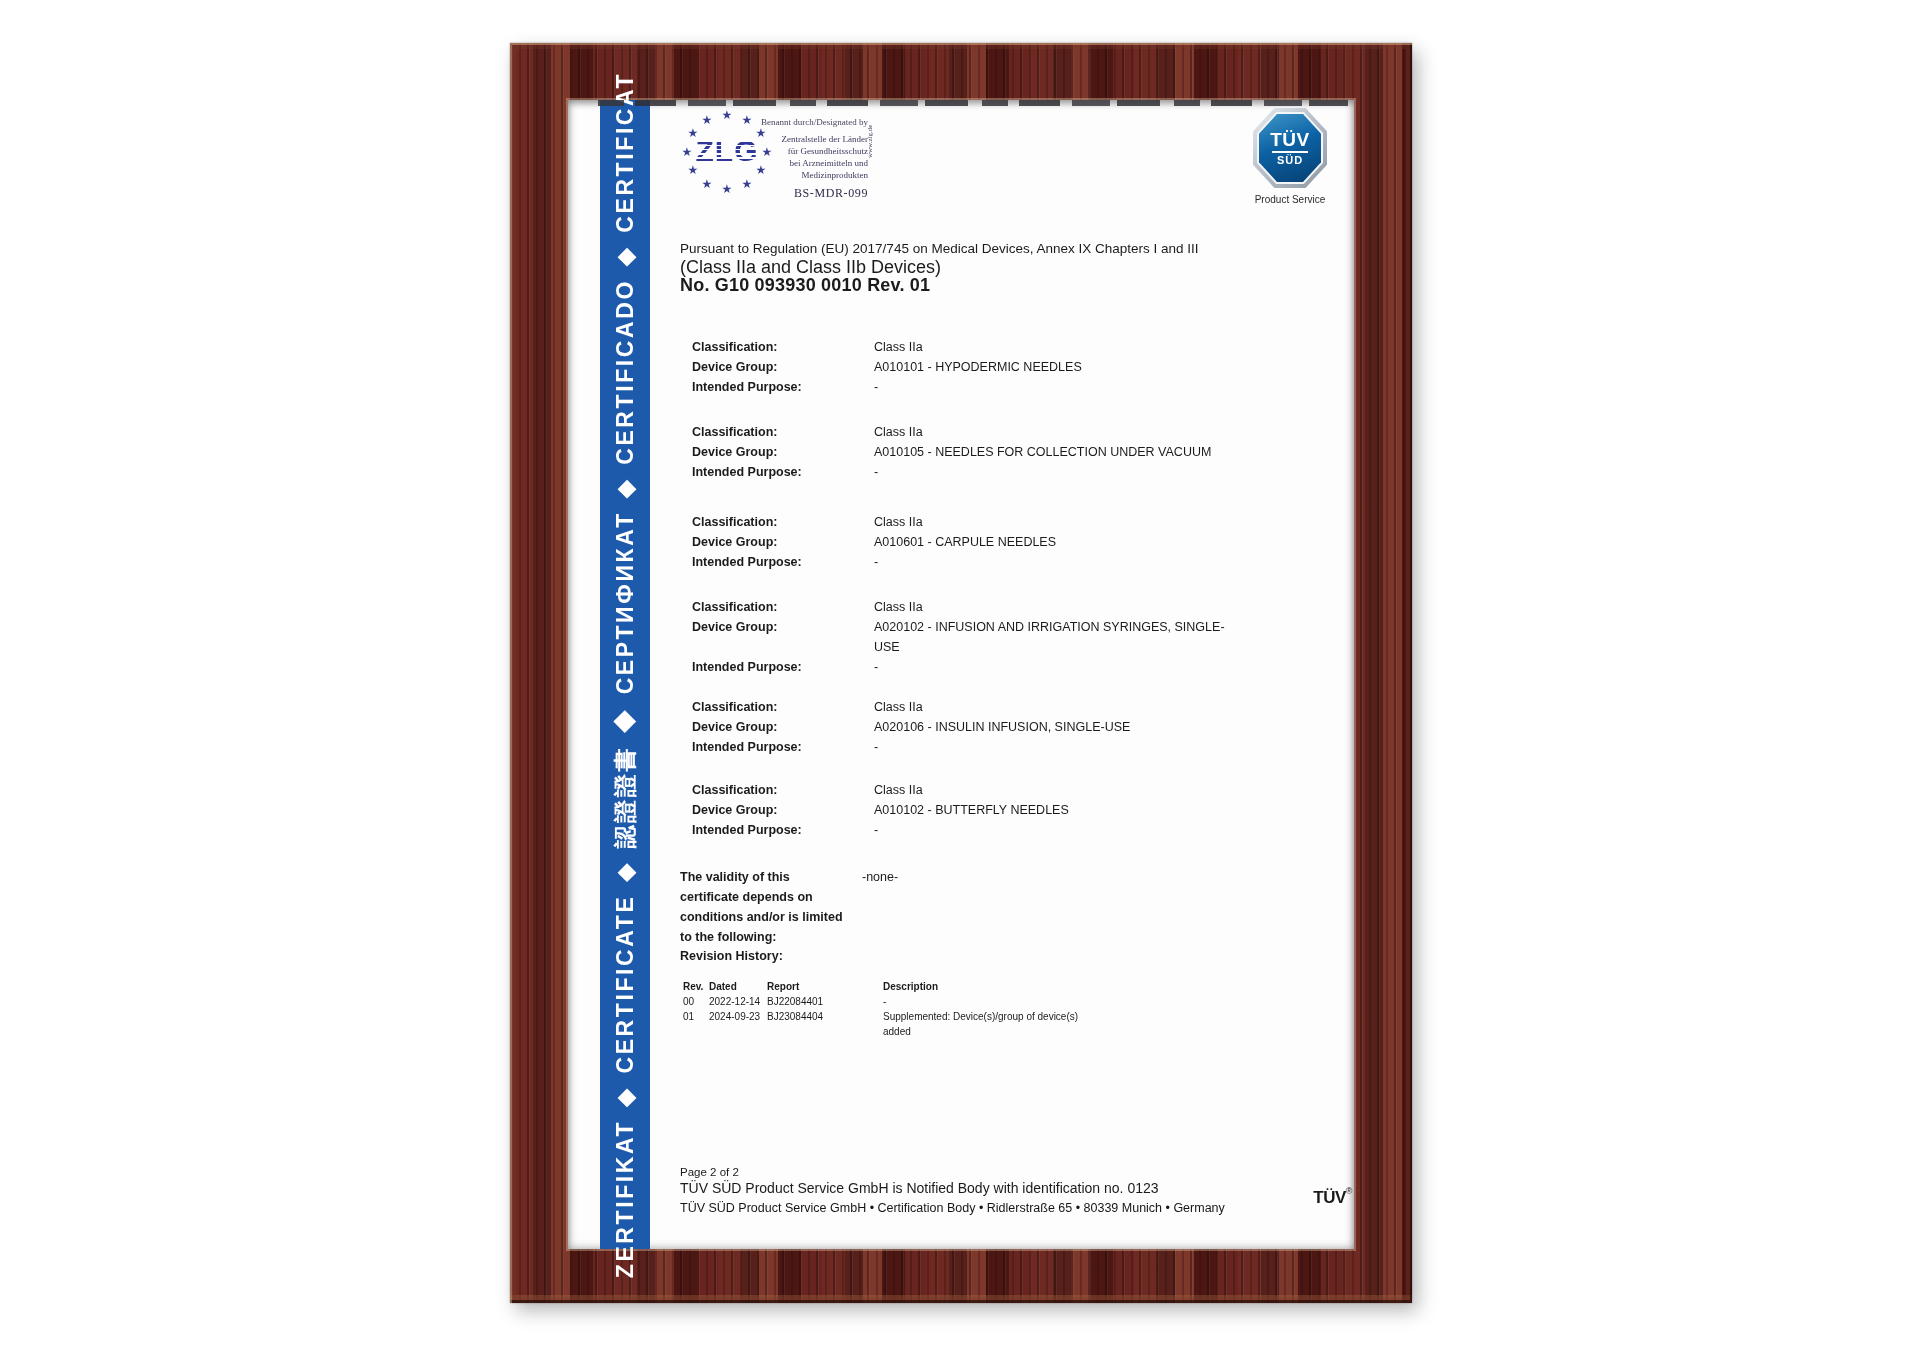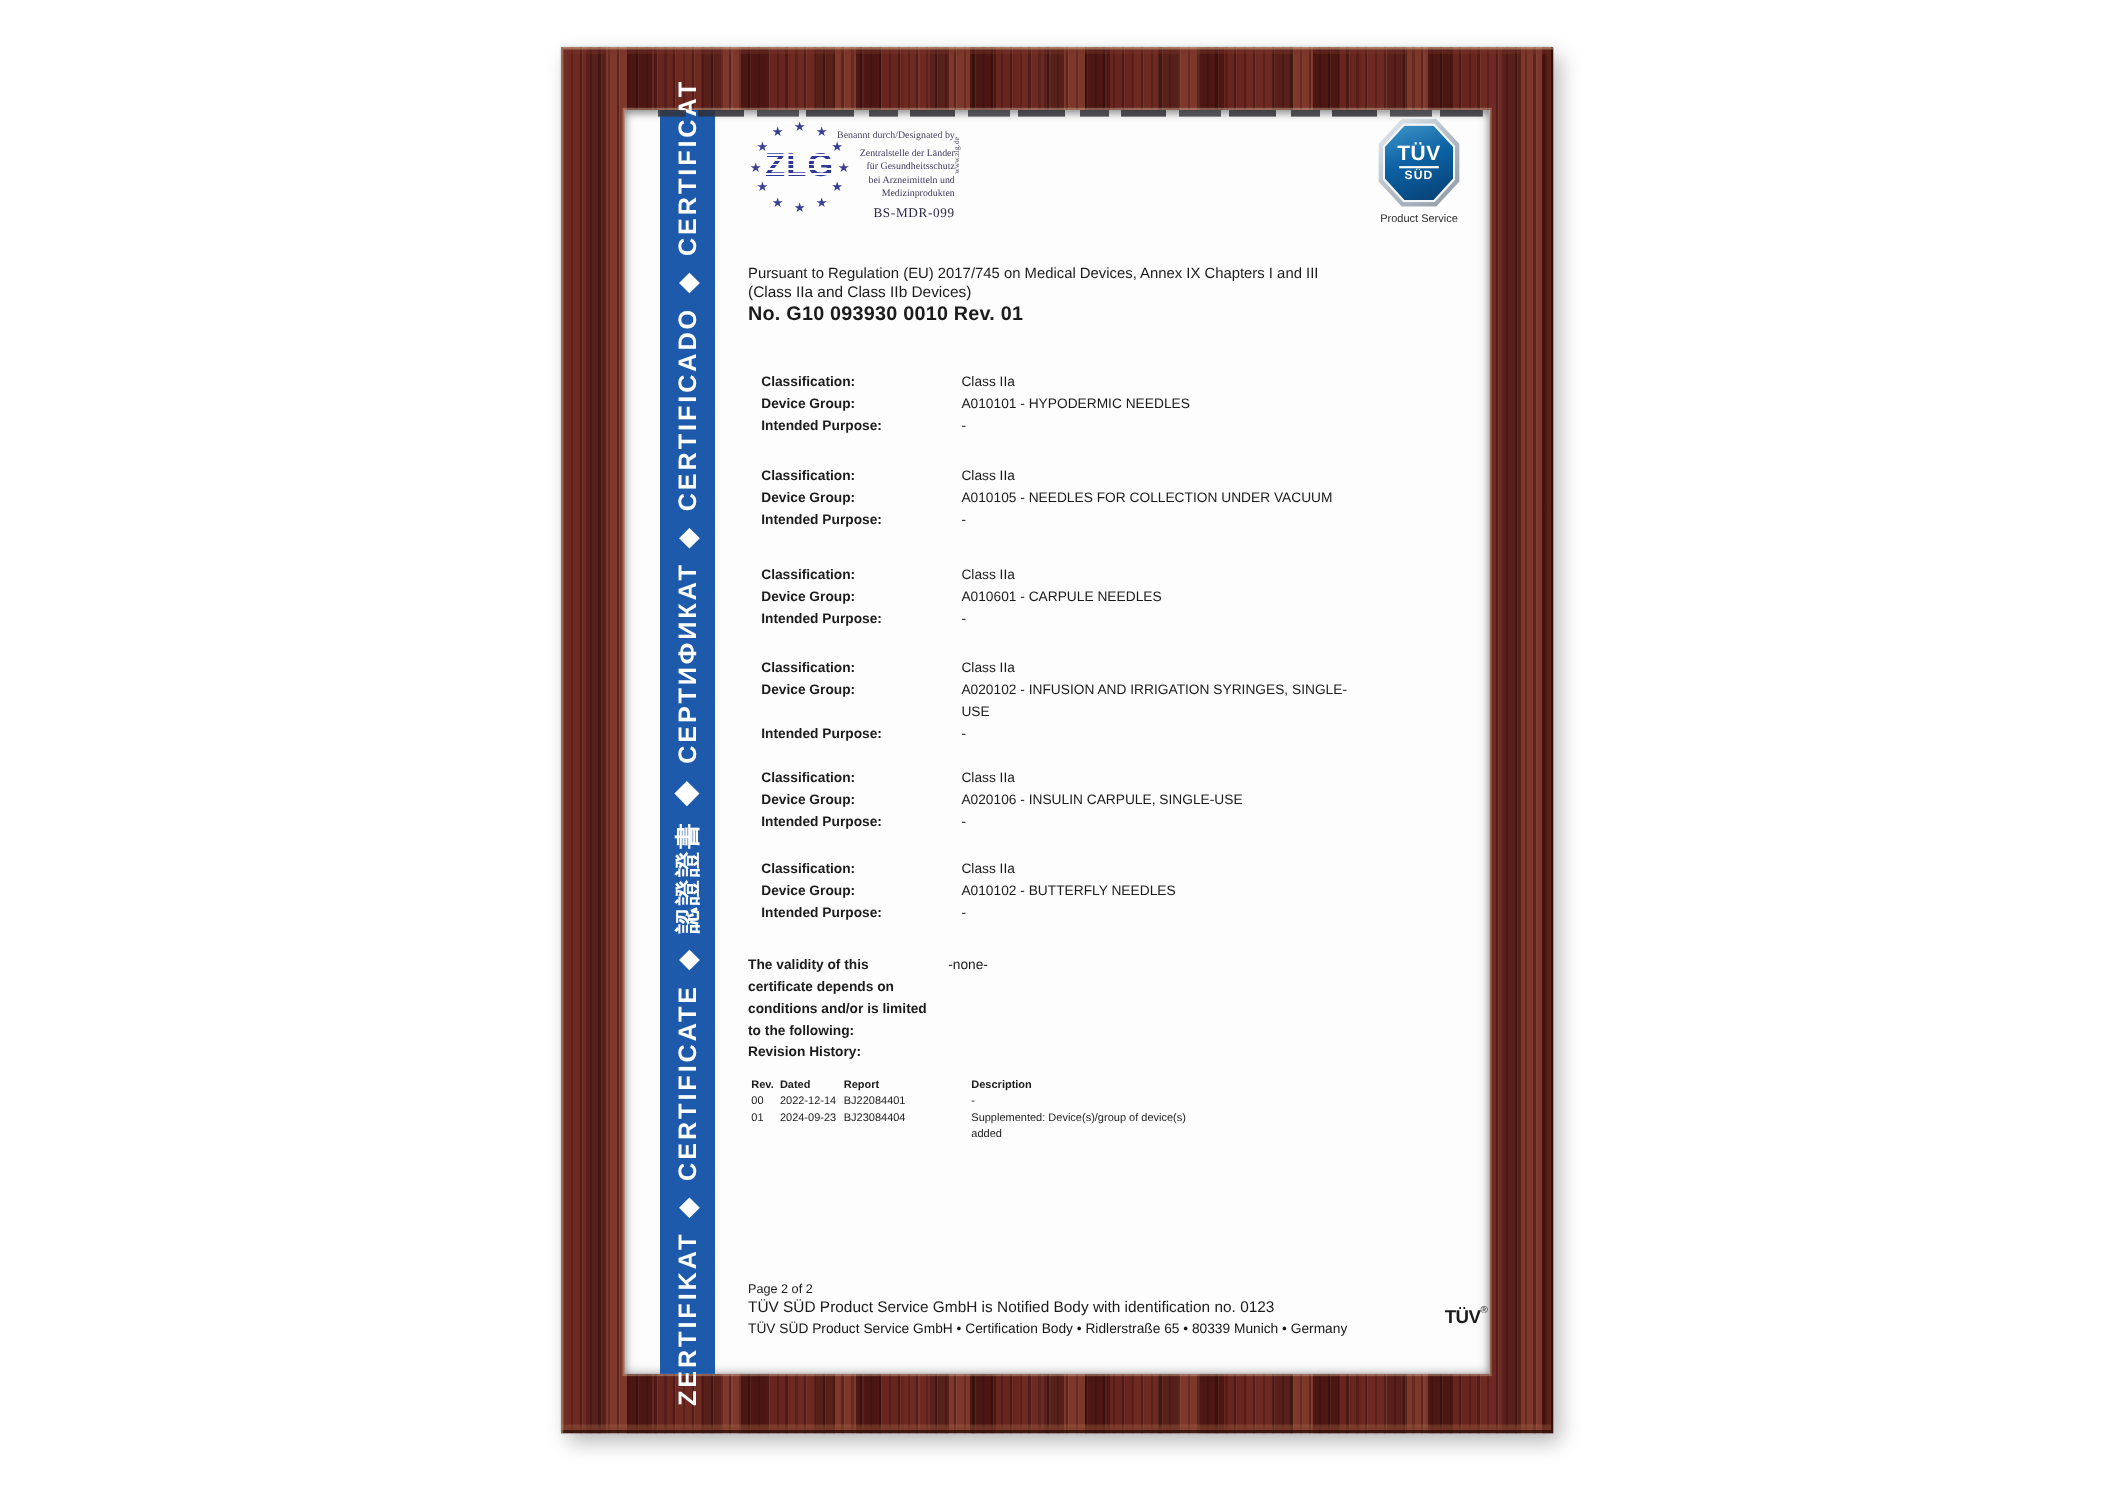--- a/index.html
+++ b/index.html
@@ -93,21 +93,21 @@
     display:flex;flex-direction:column;align-items:center;justify-content:center;color:#fff;}
   .tuv-big{font-weight:bold;font-size:19px;line-height:19px;letter-spacing:.5px;}
   .tuv-rule{width:36px;height:2px;background:#ffffff;margin:2px 0;}
   .tuv-small{font-weight:bold;font-size:11px;line-height:11px;letter-spacing:1px;}
   .tuv-caption{margin-top:6px;font-size:10px;color:#2b2b2b;}
 
   
   .abs{position:absolute;left:112px;}
   .title{top:115px;font-size:20px;font-weight:bold;letter-spacing:.2px;}
   .sub1{top:141px;font-size:13.5px;}
-  .sub2{top:157px;font-size:14px;}
+  .sub2{top:157px;font-size:18px;}
   .certno{top:175px;font-size:18px;font-weight:bold;letter-spacing:.2px;}
 
   
   .dev-block{position:absolute;left:124px;display:grid;grid-template-columns:182px 352px;
     font-size:12.5px;line-height:20px;}
   .lbl{font-weight:bold;}
   .val{}
 
   .validity{position:absolute;left:112px;top:767px;display:grid;grid-template-columns:182px 352px;
     font-size:12.5px;line-height:20px;}
@@ -211,21 +211,21 @@
         <div class="val">Class IIa</div>
         <div class="lbl">Device Group:</div>
         <div class="val">A020102 - INFUSION AND IRRIGATION SYRINGES, SINGLE-USE</div>
         <div class="lbl">Intended Purpose:</div>
         <div class="val">-</div>
       </div>
       <div class="dev-block" style="top:597px">
         <div class="lbl">Classification:</div>
         <div class="val">Class IIa</div>
         <div class="lbl">Device Group:</div>
-        <div class="val">A020106 - INSULIN CARPULE, SINGLE-USE</div>
+        <div class="val">A020106 - INSULIN INFUSION, SINGLE-USE</div>
         <div class="lbl">Intended Purpose:</div>
         <div class="val">-</div>
       </div>
       <div class="dev-block" style="top:680px">
         <div class="lbl">Classification:</div>
         <div class="val">Class IIa</div>
         <div class="lbl">Device Group:</div>
         <div class="val">A010102 - BUTTERFLY NEEDLES</div>
         <div class="lbl">Intended Purpose:</div>
         <div class="val">-</div>

